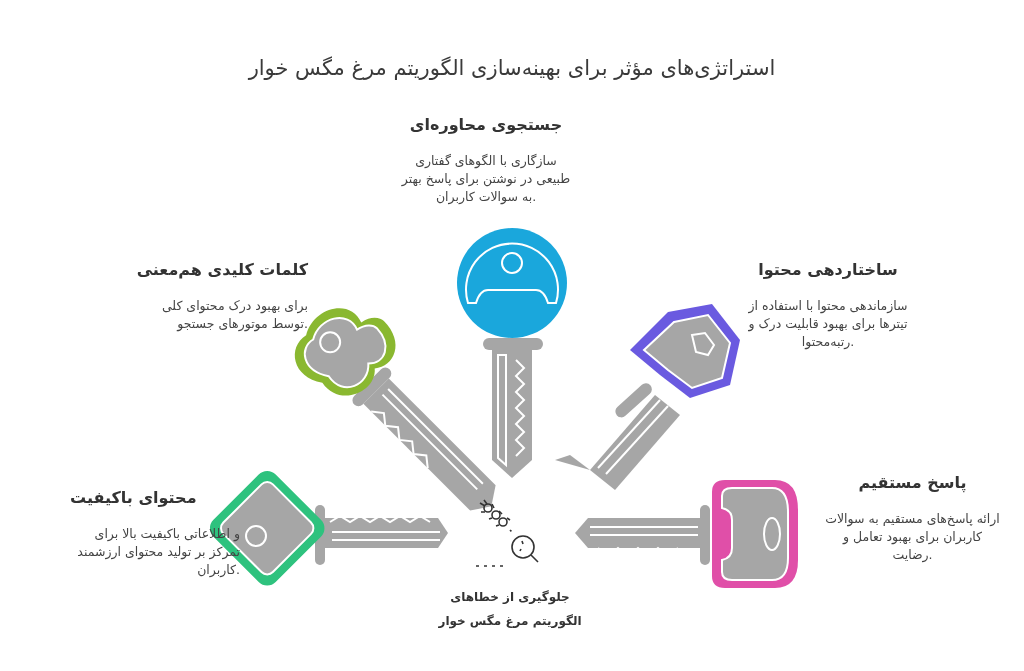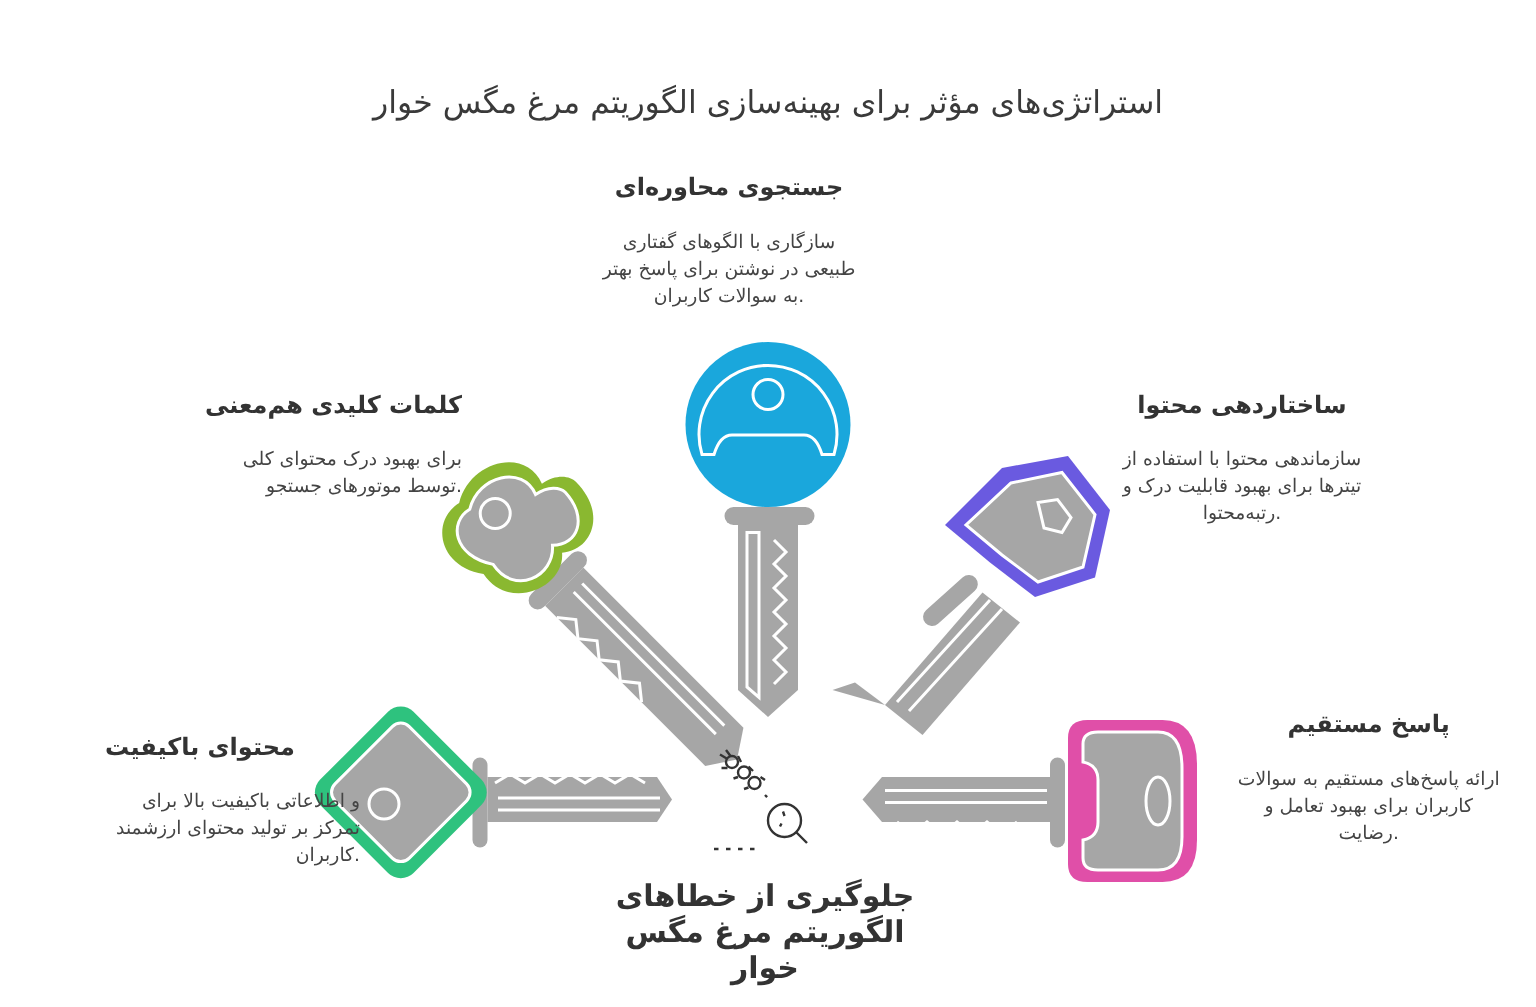--- a/index.html
+++ b/index.html
@@ -2,21 +2,21 @@
 <html><head>
   <meta charset="utf-8">
   <style>
     html, body { margin: 0; padding: 0; background: #ffffff; }
     body { width: 1024px; height: 671px; position: relative; overflow: hidden; font-family: "DejaVu Sans", "Liberation Sans", sans-serif; color: #333; }
     .title { position: absolute; left: 0; width: 1024px; top: 56px; text-align: center; font-size: 21px; color: #3a3a3a; direction: rtl; }
     .block { position: absolute; direction: rtl; }
     .block h3 { margin: 0; font-size: 16px; font-weight: bold; color: #333; }
     .block p { margin: 0; font-size: 12.5px; line-height: 18px; color: #444; }
     .keys { position: absolute; left: 0; top: 0; width: 1024px; height: 671px; }
-    .center-label { position: absolute; left: 400px; width: 220px; top: 585px; text-align: center; font-size: 20px; font-weight: bold; color: #333; direction: rtl; line-height: 24px; }
+    .center-label { position: absolute; left: 400px; width: 220px; top: 585px; text-align: center; font-size: 12px; font-weight: bold; color: #333; direction: rtl; line-height: 24px; }
   </style>
 </head>
 <body>
 
 <div class="title">استراتژی‌های مؤثر برای بهینه‌سازی الگوریتم مرغ مگس خوار</div>
 
 <svg class="keys" viewBox="0 0 1024 671" xmlns="http://www.w3.org/2000/svg">
 
   <g>
     <rect x="483" y="338" width="60" height="12" rx="6" fill="#a6a6a6"></rect>

